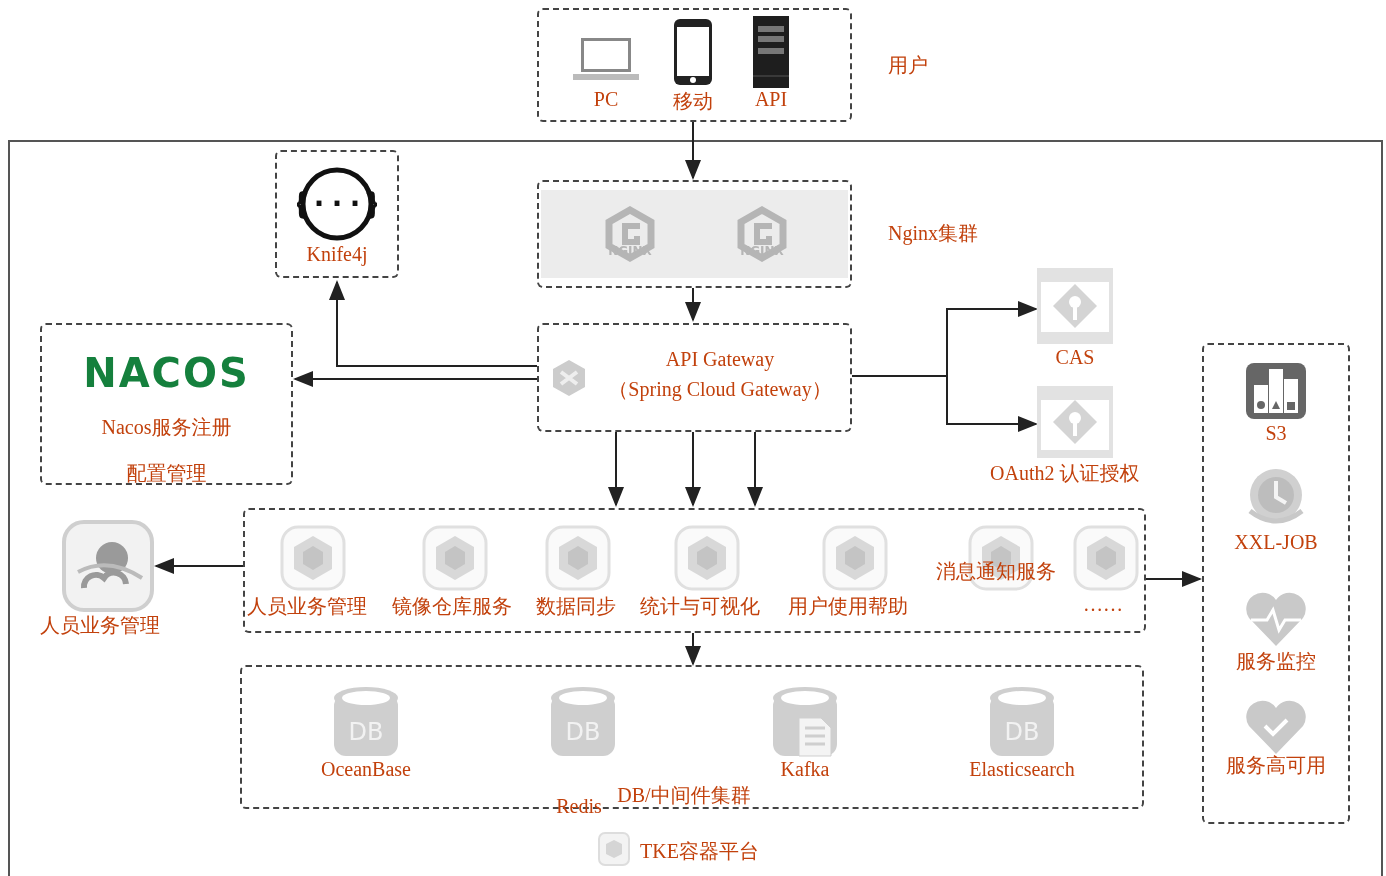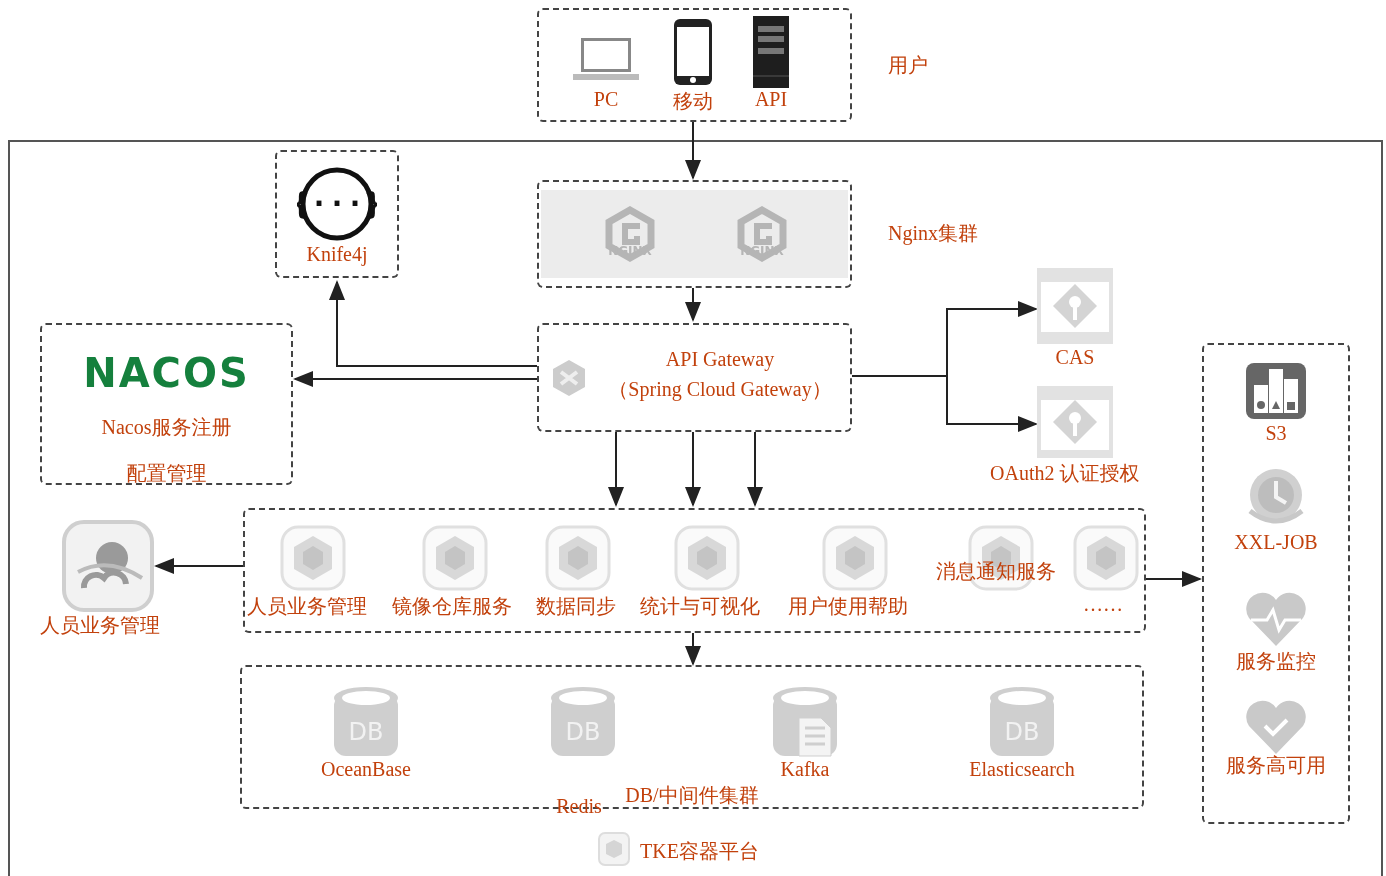--- a/index.html
+++ b/index.html
@@ -197,21 +197,21 @@
     </svg>
     <div class="lbl center" style="left: 725px; width: 160px; top: 758px;">Kafka</div>
     <svg class="abs" width="72" height="78" style="left:986px;top:684px;">
       <rect x="4" y="10" width="64" height="62" rx="12" fill="#cfcfcf"></rect>
       <ellipse cx="36" cy="14" rx="32" ry="11" fill="#cfcfcf"></ellipse>
       <ellipse cx="36" cy="14" rx="24" ry="7" fill="#fff"></ellipse>
       <text x="36" y="56" text-anchor="middle" font-size="24" font-family="DejaVu Sans, sans-serif" fill="#f2f2f2">DB</text>
     </svg>
     <div class="lbl center" style="left: 942px; width: 160px; top: 758px;">Elasticsearch</div>
   </div>
-<div class="lbl center" style="left:240px;top:782px;width:904px;">DB/中间件集群</div>
+<div class="lbl center" style="left:232px;top:782px;width:904px;">DB/中间件集群</div>
 
 <div class="dash" style="left:1202px;top:343px;width:148px;height:481px;"></div>
 <svg class="abs" style="left:1246px;top:363px;" width="60" height="56">
   <rect x="0" y="0" width="60" height="56" rx="8" fill="#666"></rect>
   <rect x="8" y="22" width="14" height="28" fill="#fff"></rect>
     <rect x="23" y="6" width="14" height="44" fill="#fff"></rect>
     <rect x="38" y="16" width="14" height="34" fill="#fff"></rect>
   <circle cx="15" cy="42" r="4" fill="#666"></circle>
     <path d="M30,38 L34,46 L26,46 Z" fill="#666"></path>
     <rect x="41" y="39" width="8" height="8" fill="#666"></rect>

